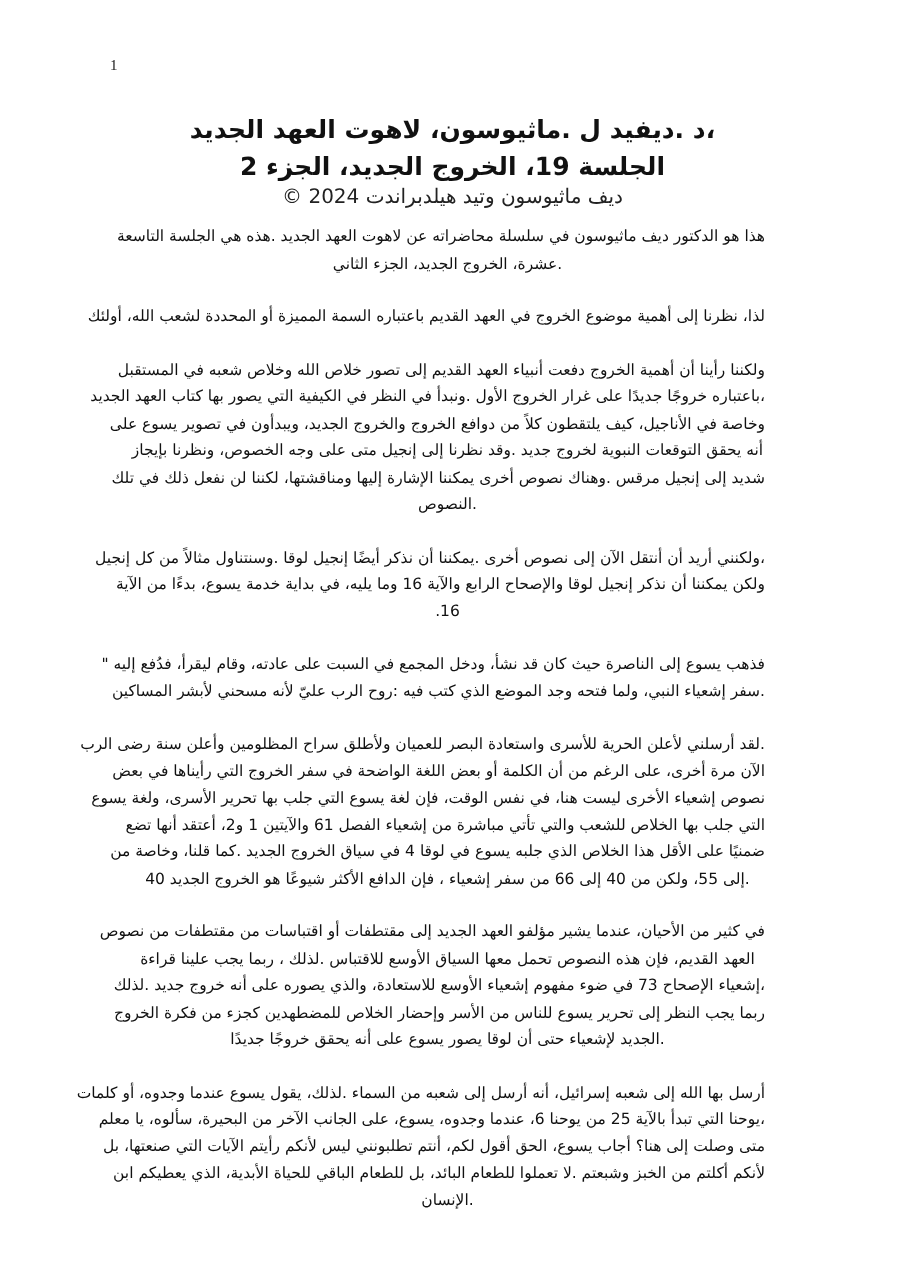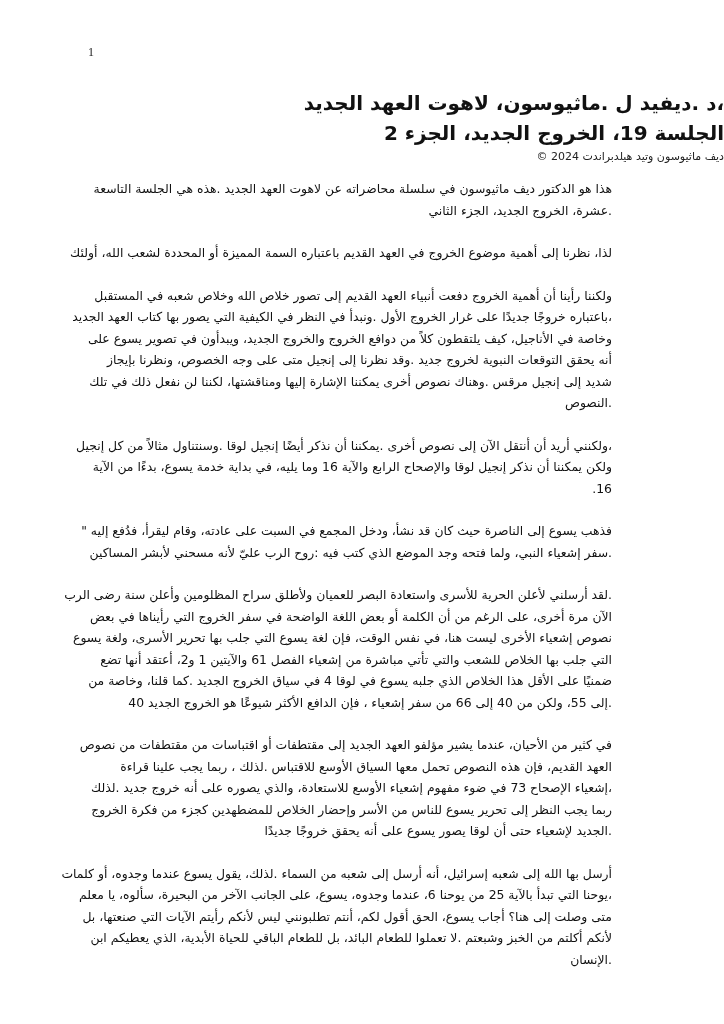--- a/index.html
+++ b/index.html
@@ -21,34 +21,34 @@
     top: 45px;
     font-family: "Liberation Serif", serif;
     font-size: 12px;
     color: #222;
   }
   .title-block {
     position: absolute;
     left: 0;
     width: 724px;
     top: 88px;
-    text-align: right;
+    text-align: center;
     direction: rtl;
   }
   .title-line {
     font-family: "DejaVu Sans", sans-serif;
     font-weight: bold;
     font-size: 20px;
     line-height: 30px;
     color: #111;
     margin: 0;
   }
   .copyright {
     font-family: "DejaVu Sans", sans-serif;
-    font-size: 11px;
+    font-size: 16px;
     line-height: 18px;
     color: #222;
     margin: 0;
   }
   .content {
     position: absolute;
     left: 104px;
     width: 508px;
     top: 178px;
     direction: rtl;
@@ -57,20 +57,21 @@
   .para {
     font-family: "DejaVu Sans", sans-serif;
     font-size: 12.4px;
     line-height: 21.5px;
     margin: 0 0 21px 0;
     color: #111;
   }
   .para .ln {
     display: block;
     white-space: nowrap;
+    text-align: center;
   }
 </style>
 </head>
 <body>
 
 <div class="page-number">1</div>
 
 <div class="title-block">
   <p class="title-line">،د .ديفيد ل .ماثيوسون، لاهوت العهد الجديد</p>
   <p class="title-line">الجلسة 19، الخروج الجديد، الجزء 2</p>

